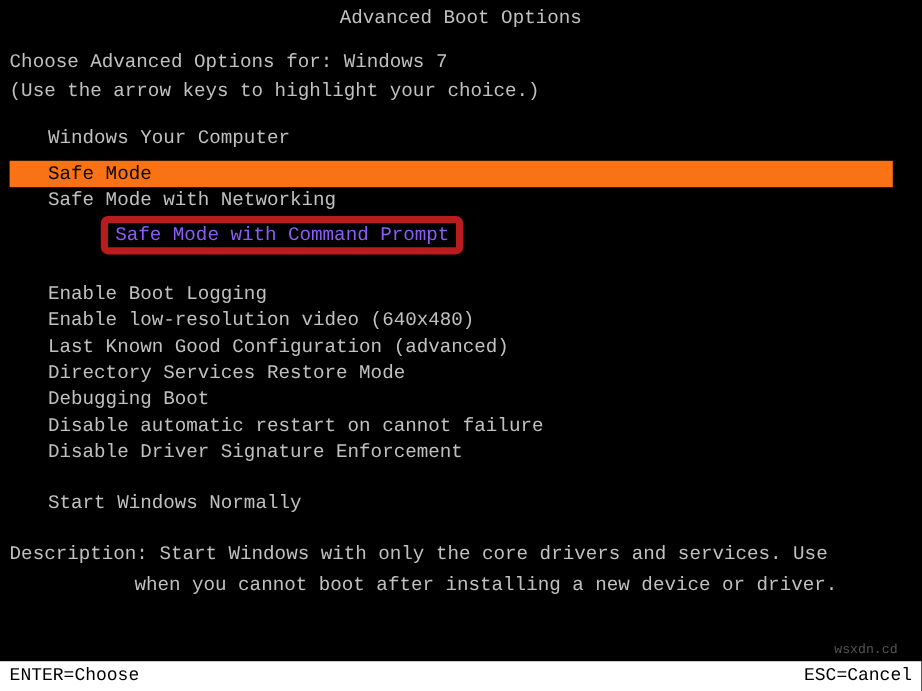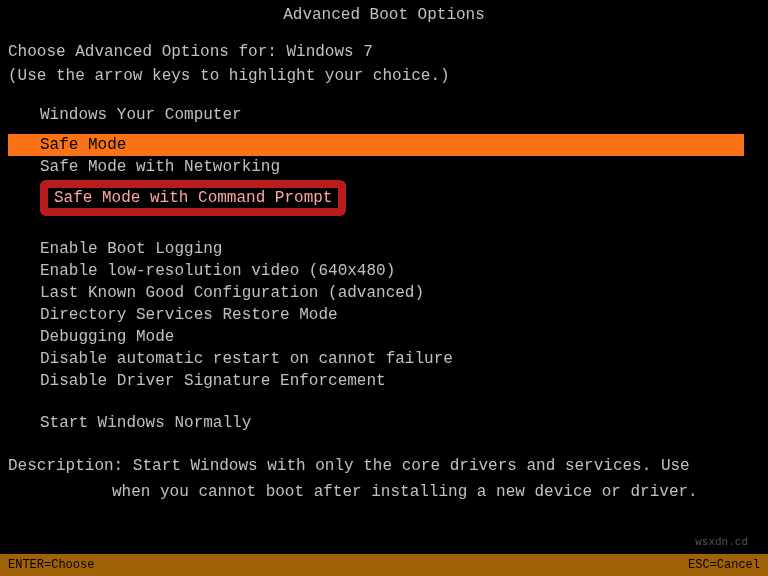--- a/index.html
+++ b/index.html
@@ -60,37 +60,38 @@
     .menu-item-indent {
       padding-left: 32px;
     }
 
     .spacer {
       height: 20px;
     }
 
     .circle-highlight {
       display: inline-block;
-      border: 8px solid #b91c1c;
+      border: 6px solid #b91c1c;
       border-radius: 6px;
       padding: 1px 6px;
-      color: #fca5a5;
+      color: #8b5cf6;
+      margin-left: 44px;
     }
 
     .bottom-bar {
       position: absolute;
       bottom: 0;
       left: 0;
       right: 0;
-      background-color: #a16207;
+      background-color: #ffffff;
       display: flex;
       justify-content: space-between;
       padding: 4px 8px;
       color: #000000;
-      font-size: 12px;
+      font-size: 15px;
     }
 
     .description-section {
       margin-top: 20px;
       font-size: 16px;
       color: #c0c0c0;
       line-height: 1.6;
     }
 
     .watermark {
@@ -143,21 +144,21 @@
 
     <div class="menu-item menu-item-indent">
       <span>Last Known Good Configuration (advanced)</span>
     </div>
 
     <div class="menu-item menu-item-indent">
       <span>Directory Services Restore Mode</span>
     </div>
 
     <div class="menu-item menu-item-indent">
-      <span>Debugging Mode</span>
+      <span>Debugging Boot</span>
     </div>
 
     <div class="menu-item menu-item-indent">
       <span>Disable automatic restart on cannot failure</span>
     </div>
 
     <div class="menu-item menu-item-indent">
       <span>Disable Driver Signature Enforcement</span>
     </div>
 

